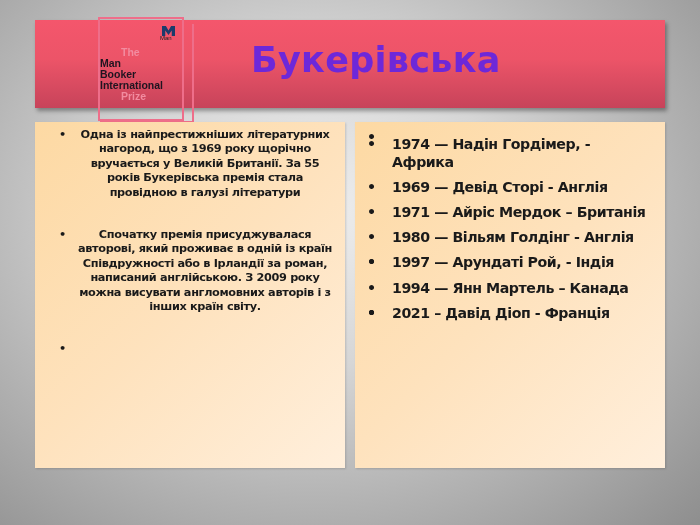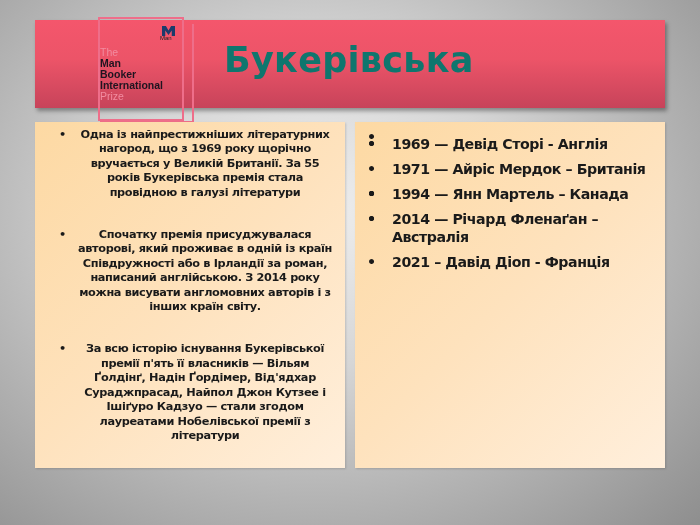--- a/index.html
+++ b/index.html
@@ -7,22 +7,22 @@
     width: 700px; height: 525px; overflow: hidden; position: relative;
     background: radial-gradient(ellipse at 45% 40%, #eeeeee 0%, #d6d6d6 35%, #b4b4b4 65%, #8e8e8e 100%);
     font-family: "DejaVu Sans", "Liberation Sans", sans-serif;
   }
   .banner {
     position: absolute; left: 35px; top: 20px; width: 630px; height: 88px;
     background: linear-gradient(to bottom, #f4566c 0%, #ec5468 45%, #c7435a 100%);
     box-shadow: 2px 3px 4px rgba(0,0,0,0.35);
   }
   .title {
-    position: absolute; left: 224px; top: 40px;
-    color: #0f766e; font-weight: bold; font-size: 35px; letter-spacing: 0.3px;
+    position: absolute; left: 251px; top: 40px;
+    color: #6d28d9; font-weight: bold; font-size: 35px; letter-spacing: 0.3px;
     font-family: "DejaVu Sans", sans-serif;
   }
   .logo-frame {
     position: absolute; left: 98px; top: 17px; width: 82px; height: 100px;
     border: 2px solid #ee6e8a; border-bottom-width: 2px;
   }
   .logo-frame2 {
     position: absolute; left: 100px; top: 24px; width: 92px; height: 97px;
     border-right: 2px solid #ee6e8a; border-bottom: 2px solid #ee6e8a;
   }
@@ -32,21 +32,21 @@
     clip-path: polygon(0 0, 30% 0, 50% 45%, 70% 0, 100% 0, 100% 100%, 75% 100%, 75% 45%, 50% 90%, 25% 45%, 25% 100%, 0 100%);
   }
   .logo-man-small {
     position: absolute; left: 160px; top: 35px; font-size: 6px; color: #222;
     font-family: "Liberation Sans", sans-serif;
   }
   .logo-text {
     position: absolute; left: 100px; top: 47px; line-height: 11px; font-size: 10.5px;
     font-family: "Liberation Sans", sans-serif; font-weight: bold; color: #1f1420;
   }
-  .logo-text .light { color: #f28ca0; font-weight: normal; }
+  .logo-text .light { color: #f28ca0; font-weight: bold; margin-left: 21px; }
   .box {
     position: absolute; top: 122px; height: 346px;
     background: linear-gradient(135deg, #fdd9a3 0%, #fee2bd 50%, #ffefdc 100%);
     box-shadow: 1px 1px 2px rgba(0,0,0,0.15);
   }
   .box.left { left: 35px; width: 310px; }
   .box.right { left: 355px; width: 310px; }
   .left-list { list-style: none; margin: 0; padding: 0; position: absolute; left: 0; top: 6px; width: 310px; }
   .left-list li {
     position: relative; font-size: 11.3px; font-weight: bold; color: #1a1a1a;
@@ -85,36 +85,35 @@
 <div class="title">Букерівська</div>
 
 <div class="box left">
   <ul class="left-list">
     <li>
       <span class="bullet">•</span>
       <span>Одна із найпрестижніших літературних нагород, що з 1969 року щорічно вручається у Великій Британії.  За 55 років Букерівська премія стала провідною в галузі літератури</span>
     </li>
     <li style="margin-top:28px;">
       <span class="bullet">•</span>
-      <span>Спочатку премія присуджувалася авторові, який проживає в одній  із країн Співдружності або в Ірландії за роман, написаний англійською. З 2014 року можна висувати англомовних авторів і з інших країн світу.</span>
+      <span>Спочатку премія присуджувалася авторові, який проживає в одній  із країн Співдружності або в Ірландії за роман, написаний англійською. З 2009 року можна висувати англомовних авторів і з інших країн світу.</span>
     </li>
     <li style="margin-top:28px;">
       <span class="bullet">•</span>
-      <span>За всю історію існування Букерівської премії п'ять її власників — Вільям Ґолдінґ, Надін Ґордімер, Від'ядхар Сураджпрасад,  Найпол Джон Кутзее і Ішіґуро Кадзуо — стали згодом лауреатами Нобелівської премії з літератури</span>
     </li>
   </ul>
 </div>
 
 <div class="box right">
   <ul class="right-list">
     <li><span class="bullet">•</span></li>
-    <li><span class="bullet">•</span></li>
+    <li><span class="bullet">•</span><span>1974 — Надін Гордімер, - Африка</span></li>
     <li><span class="bullet">•</span><span>1969 — Девід Сторі -  Англія</span></li>
     <li><span class="bullet">•</span><span>1971 — Айріс Мердок – Британія</span></li>
+    <li><span class="bullet">•</span><span>1980 — Вільям Голдінг - Англія</span></li>
+    <li><span class="bullet">•</span></li>
+    <li><span class="bullet">•</span><span>1997 — Арундаті Рой, - Індія</span></li>
+    <li><span class="bullet">•</span><span>1994 — Янн Мартель – Канада</span></li>
     <li><span class="bullet">•</span></li>
     <li><span class="bullet">•</span></li>
-    <li><span class="bullet">•</span></li>
-    <li><span class="bullet">•</span><span>1994 — Янн Мартель – Канада</span></li>
-    <li><span class="bullet">•</span></li>
-    <li><span class="bullet">•</span><span>2014 — Річард Фленаґан – Австралія</span></li>
     <li><span class="bullet">•</span><span>2021 – Давід Діоп - Франція</span></li>
   </ul>
 </div>
 
 </body></html>

